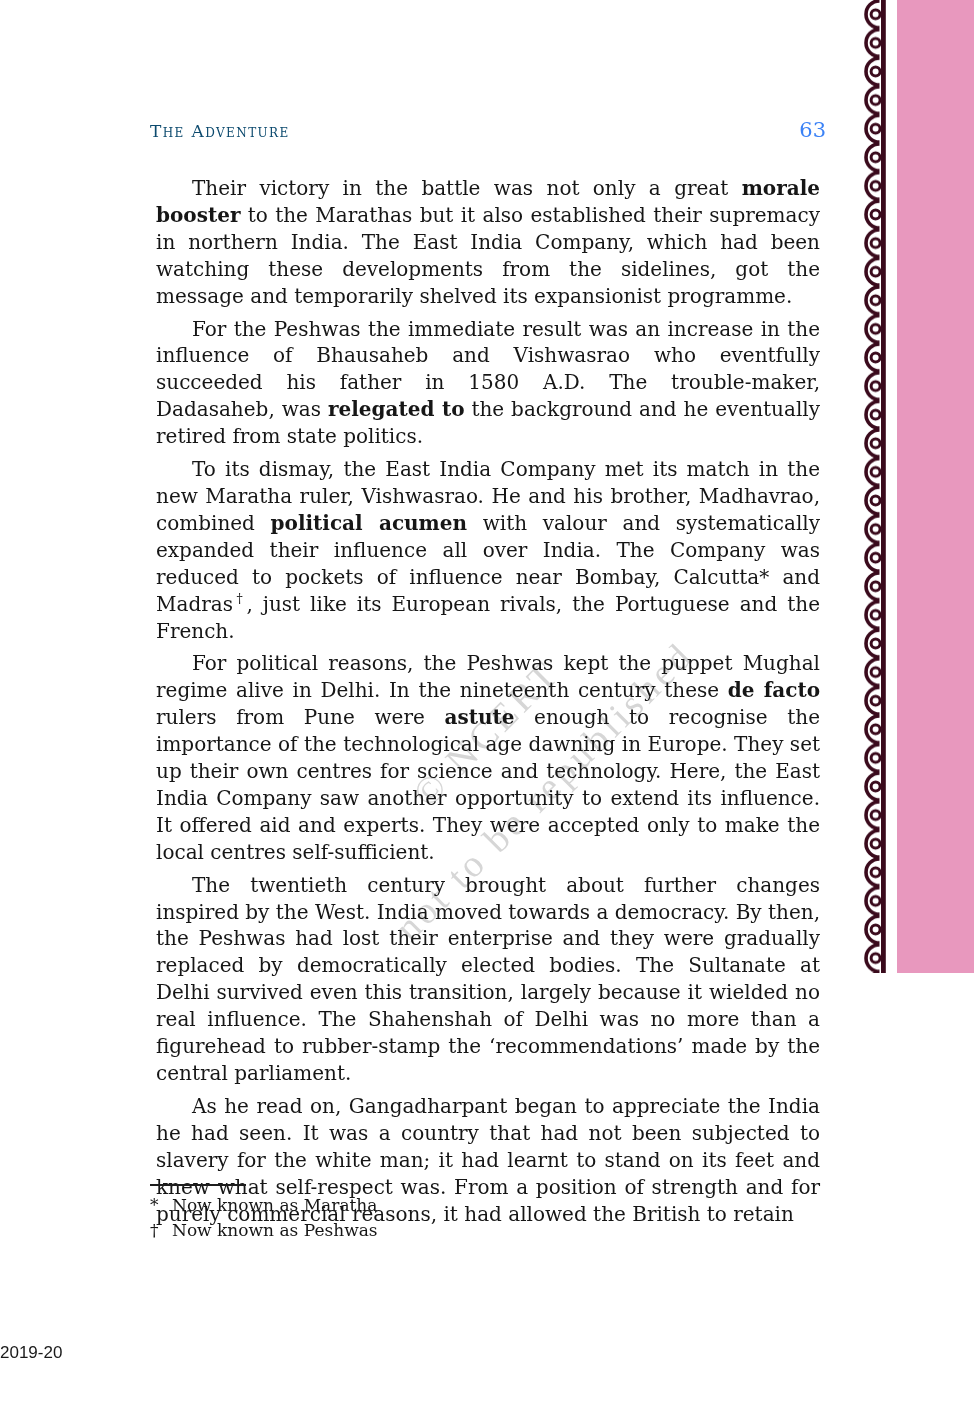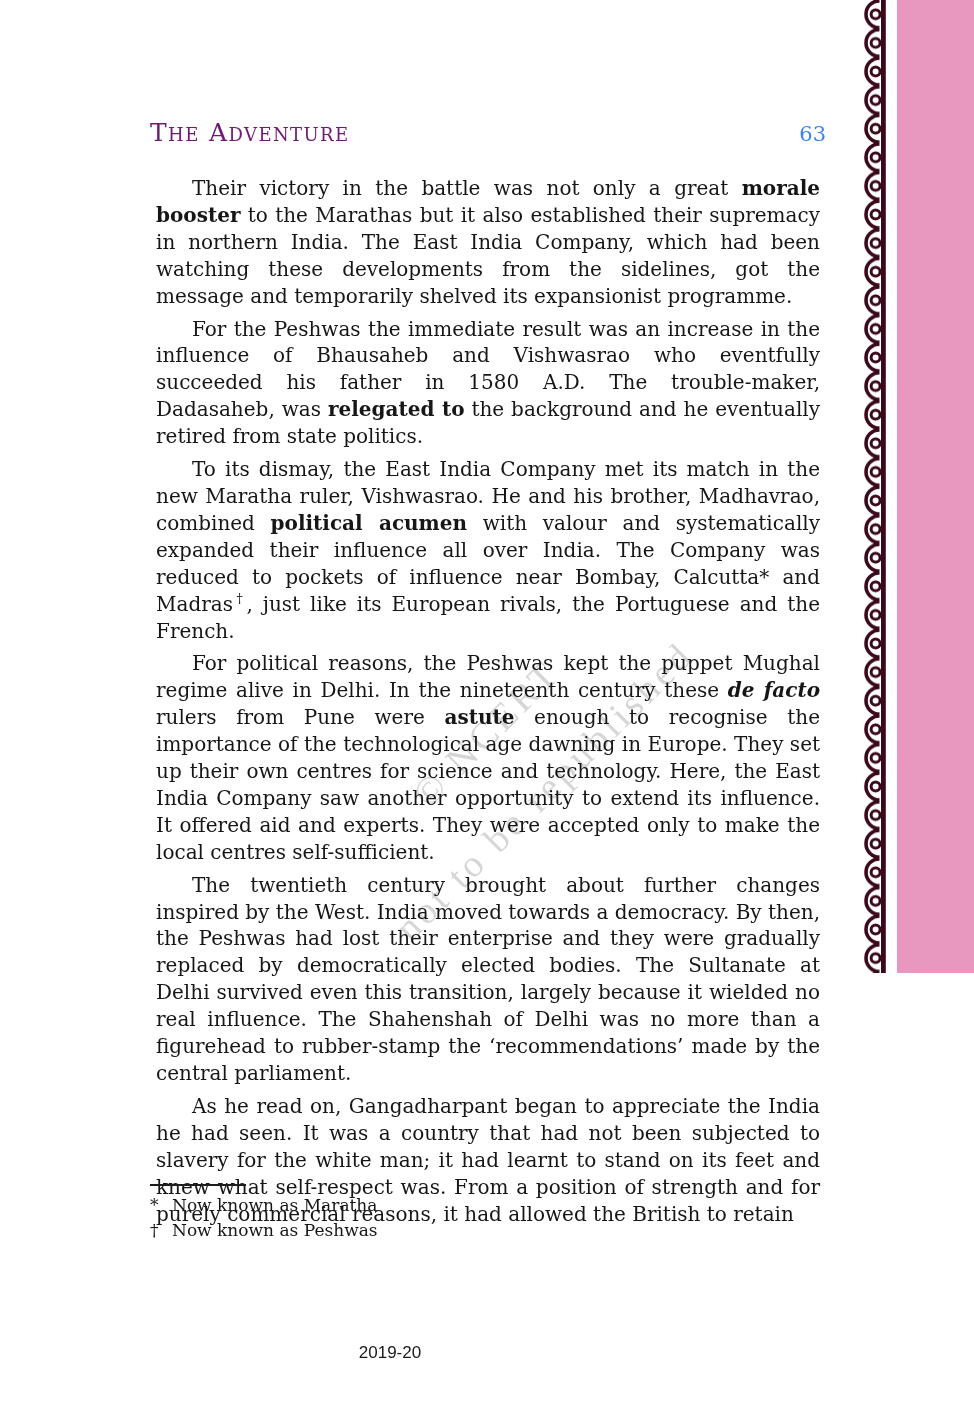--- a/index.html
+++ b/index.html
@@ -44,52 +44,51 @@
   }
 
   
   .header{
     position:absolute;left:150px;top:118px;width:676px;
     display:flex;justify-content:space-between;align-items:baseline;
     z-index:2;
   }
   .chapter-title{
     font-variant:small-caps;
-    font-size:25px;
+    font-size:17px;
     letter-spacing:1.4px;
-    color:#701a75;
+    color:#0c4a6e;
   }
   .page-number{font-size:21px;color:#3b82f6;}
 
   
   .body-text{
     position:absolute;left:150px;top:169px;width:676px;
     font-size:20px;
     line-height:26.9px;
     text-align:justify;
     z-index:2;
   }
   .body-text p{margin:6px;text-indent:36px;}
   .seg-b{font-weight:bold;}
-  .seg-i{font-style:italic;}
+  .seg-i{}
   sup{font-size:.62em;line-height:0;vertical-align:super;}
 
   
   .footnotes{
     position:absolute;left:150px;top:1184px;width:676px;
     font-size:17px;line-height:25px;z-index:2;
   }
   .footnote-rule{width:96px;border:0;border-top:2px solid #1d1d1d;margin:0 0 7px 0;}
   .footnote-item{display:flex;}
   .footnote-marker{width:22px;flex:0 0 22px;}
 
   
   .footer{
     position:absolute;left:0;top:1343px;width:780px;
-    text-align:center;
     font-family:"Liberation Sans", sans-serif;
     font-size:17px;
     color:#1a1a1a;
     z-index:2;
   }
 </style>
 </head>
 <body>
 
 <div class="page">

